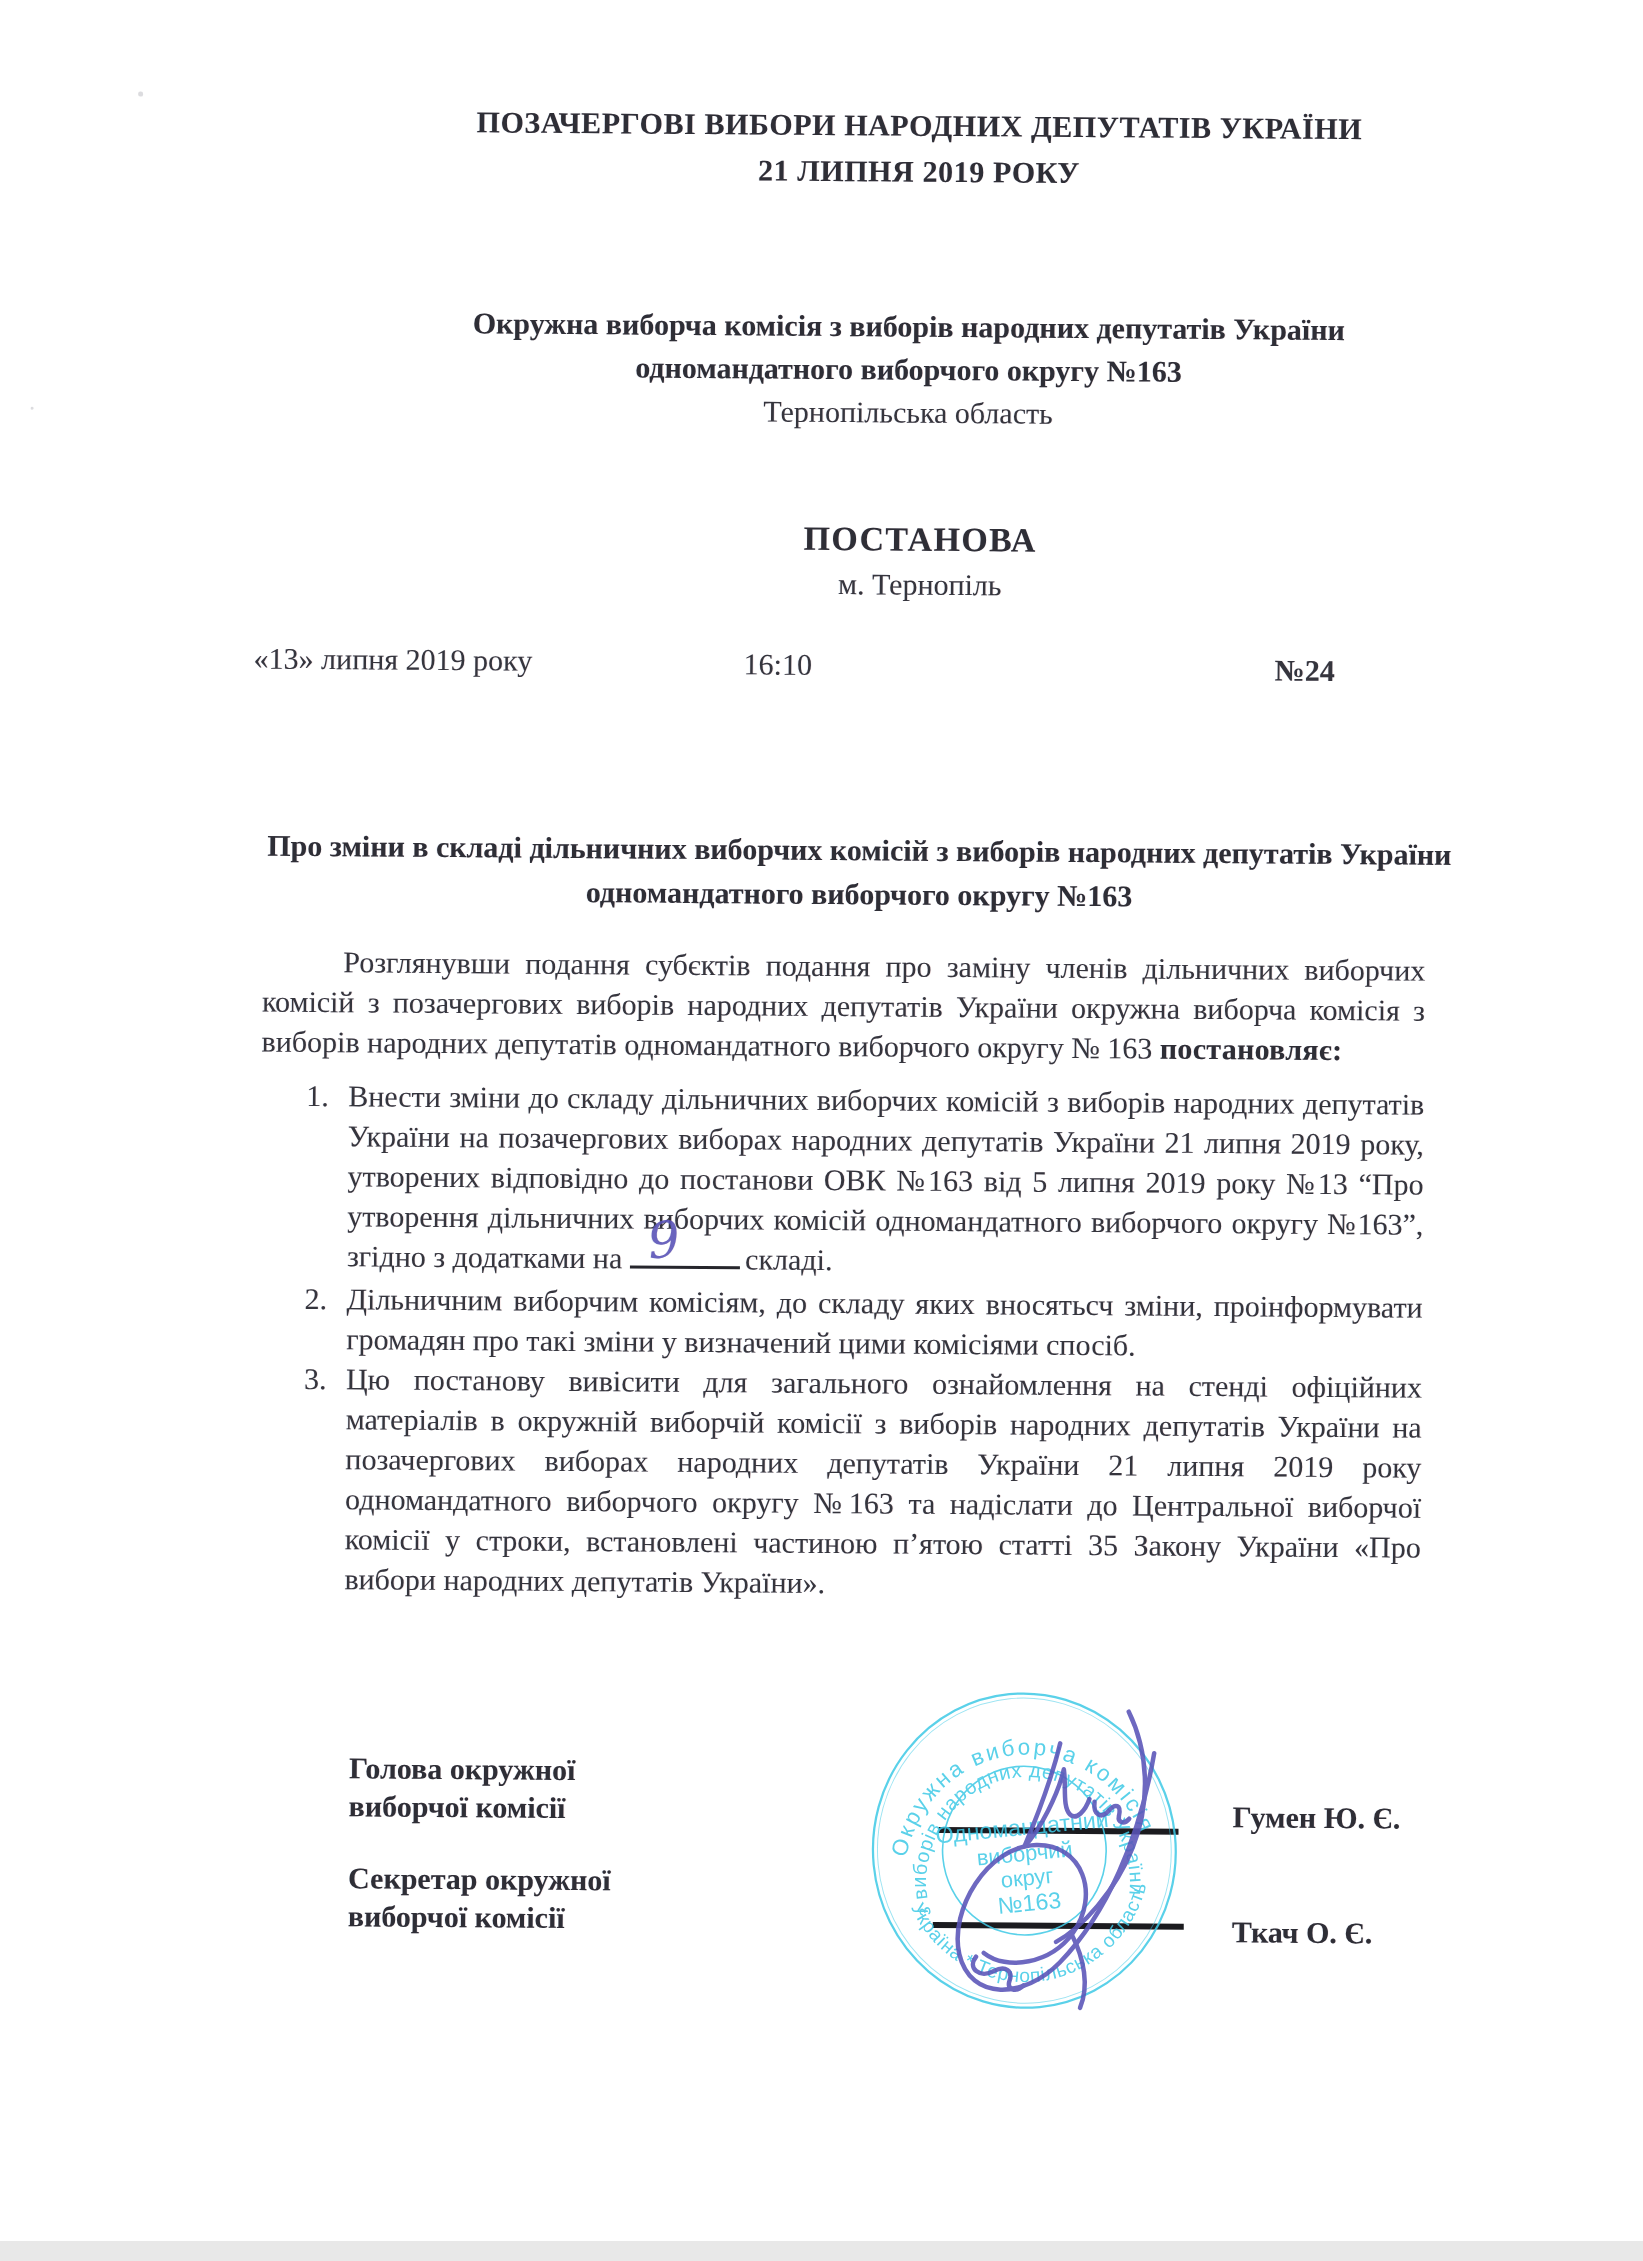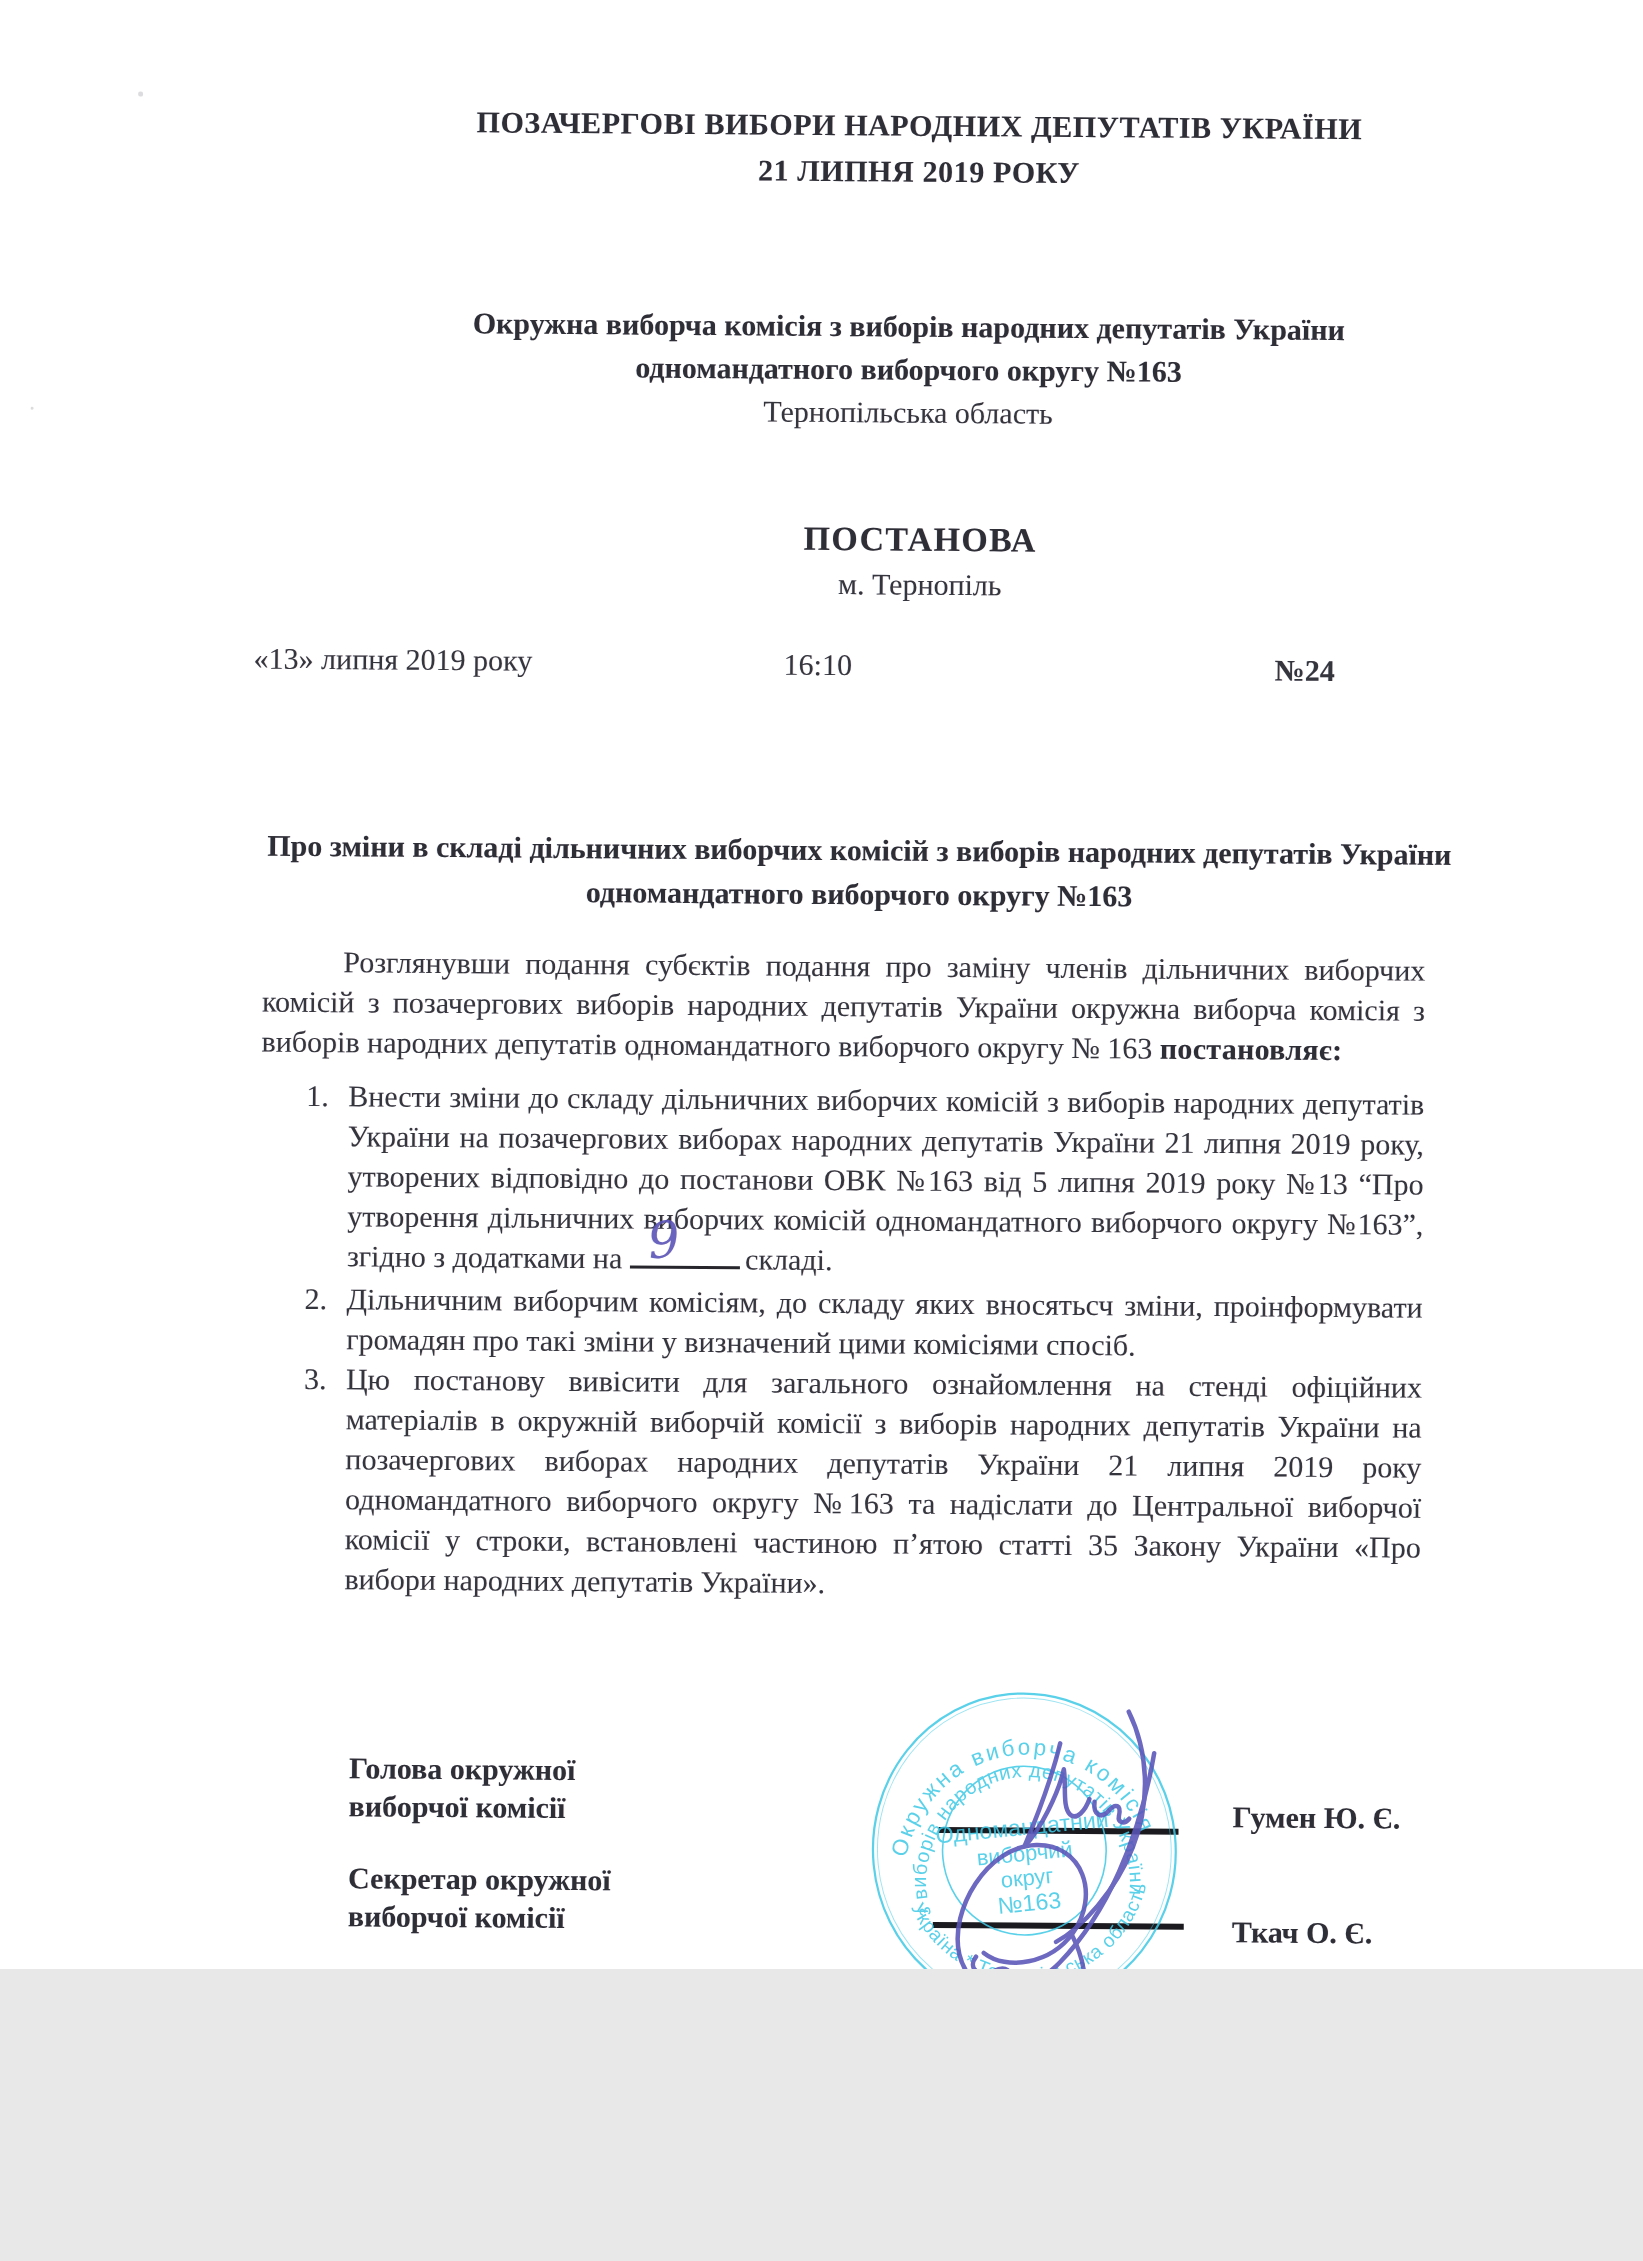--- a/index.html
+++ b/index.html
@@ -1,37 +1,37 @@
 <!DOCTYPE html>
 <html style="font-size:10.3px"><head>
 <meta charset="utf-8">
 <style>
   html,body { margin:0; padding:0; background:#e8e8e8; }
   .page {
-    position:relative; width:1644px; height:1969px; background:#ffffff;
+    position:relative; width:1644px; height:2241px; background:#ffffff;
     overflow:hidden; font-family:"Liberation Serif","DejaVu Serif",serif;
     color:#35353d;
   }
   .rot { position:absolute; inset:0; transform:rotate(0.45deg); transform-origin:822px 1131px; }
   .txt {
     text-shadow:0.6px 0 rgba(190,90,90,0.16), -0.6px 0 rgba(90,150,210,0.16);
   }
   .center-col { position:absolute; left:245px; width:1263px; text-align:center; }
   .b { font-weight:bold; color:#2e2e36; }
 
   #doc-header { top:102px; font-size:30px; font-weight:bold; line-height:46px; letter-spacing:0.6px; transform:translateX(35px); color:#2e2e36;}
   #commission { top:304px; font-size:30px; line-height:43px; transform:translateX(26px); }
   #commission .bold-line { font-weight:bold; color:#2e2e36; }
   #resolution { top:520px; transform:translateX(39px); }
   #resolution .doc-title { font-size:34px; font-weight:bold; letter-spacing:1.3px; color:#2e2e36; }
   #resolution .doc-city { font-size:30px; margin-top:9px; }
 
   .meta-item { position:absolute; font-size:30px; white-space:nowrap; }
   #meta-date { left:250px; top:646px; }
-  #meta-time { left:740px; top:648px;margin-left:40px; }
+  #meta-time { left:740px; top:648px; }
   #meta-num  { left:1271px; top:650px;font-weight:bold; }
 
   #subject { top:828px; font-size:30px; font-weight:bold; line-height:44px; transform:translateX(-19.3px); color:#2e2e36;}
 
   #preamble {
     position:absolute; left:261px; top:946px; width:1163px;
     font-size:30px; line-height:40px; text-align:justify; text-indent:81px;
   }
   #preamble .b { letter-spacing:0.3px; }
 

